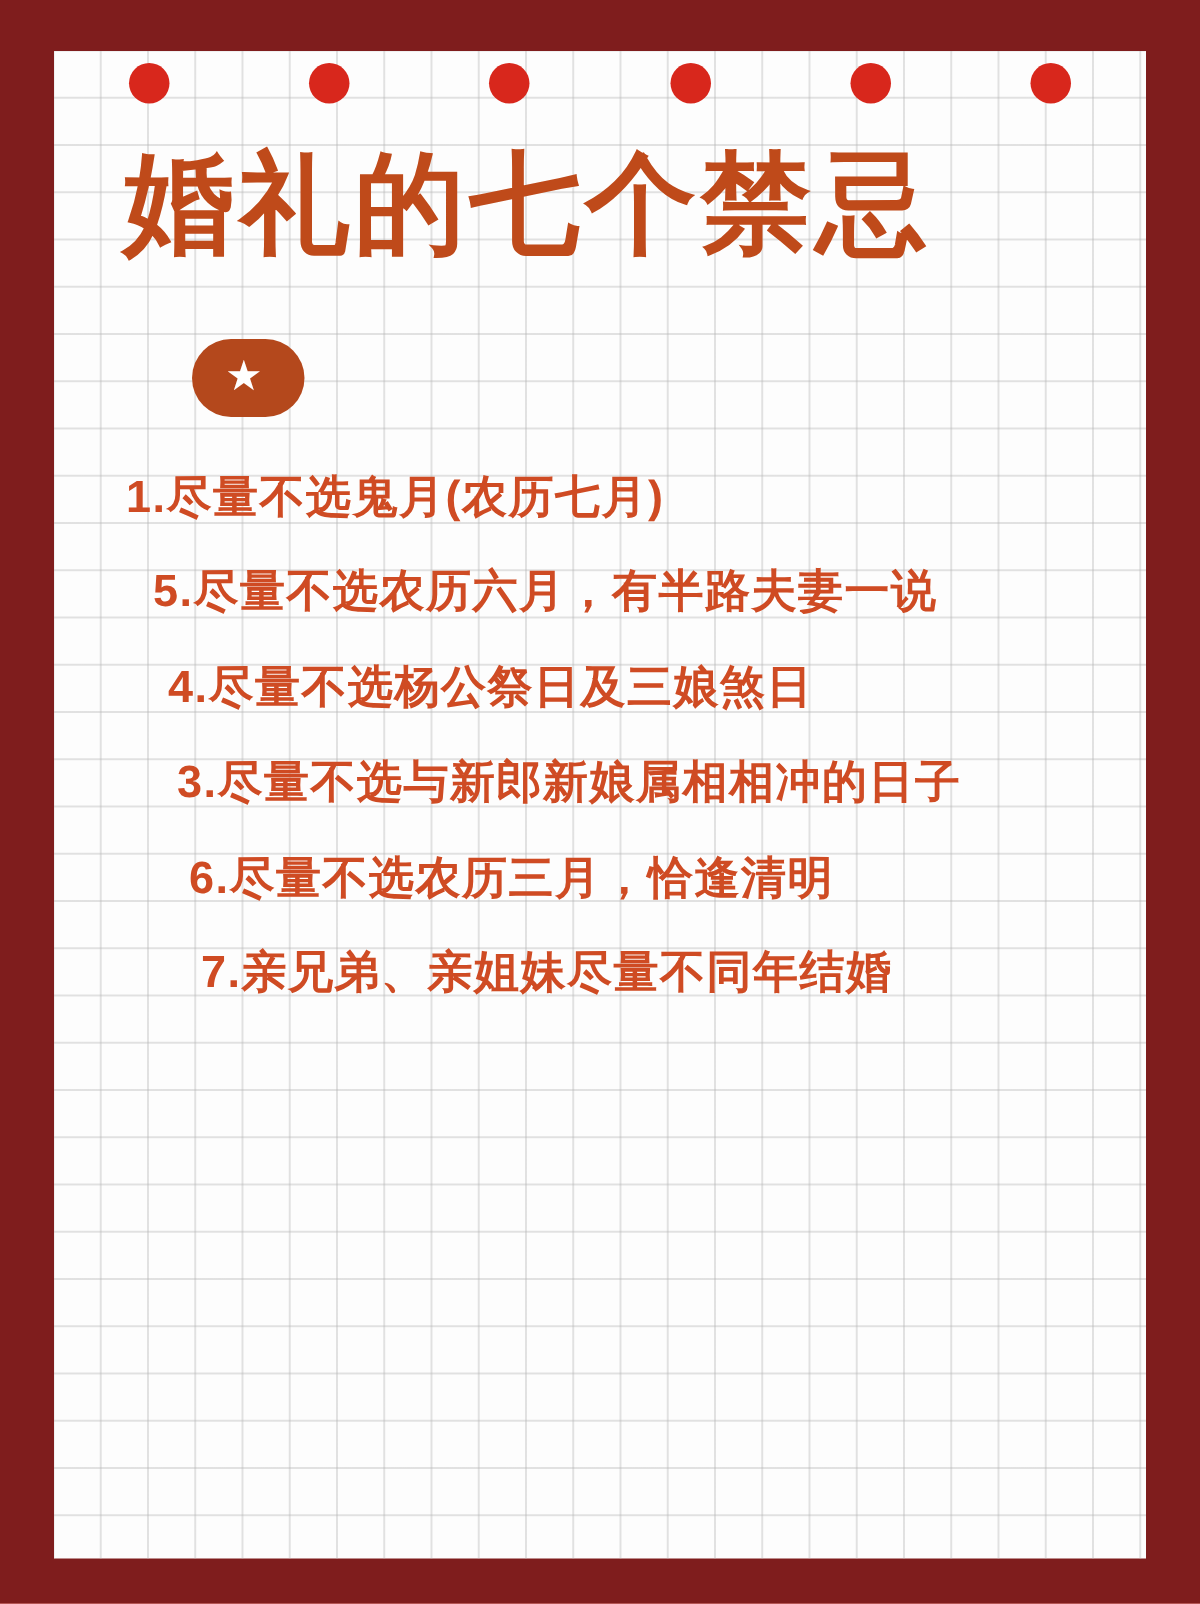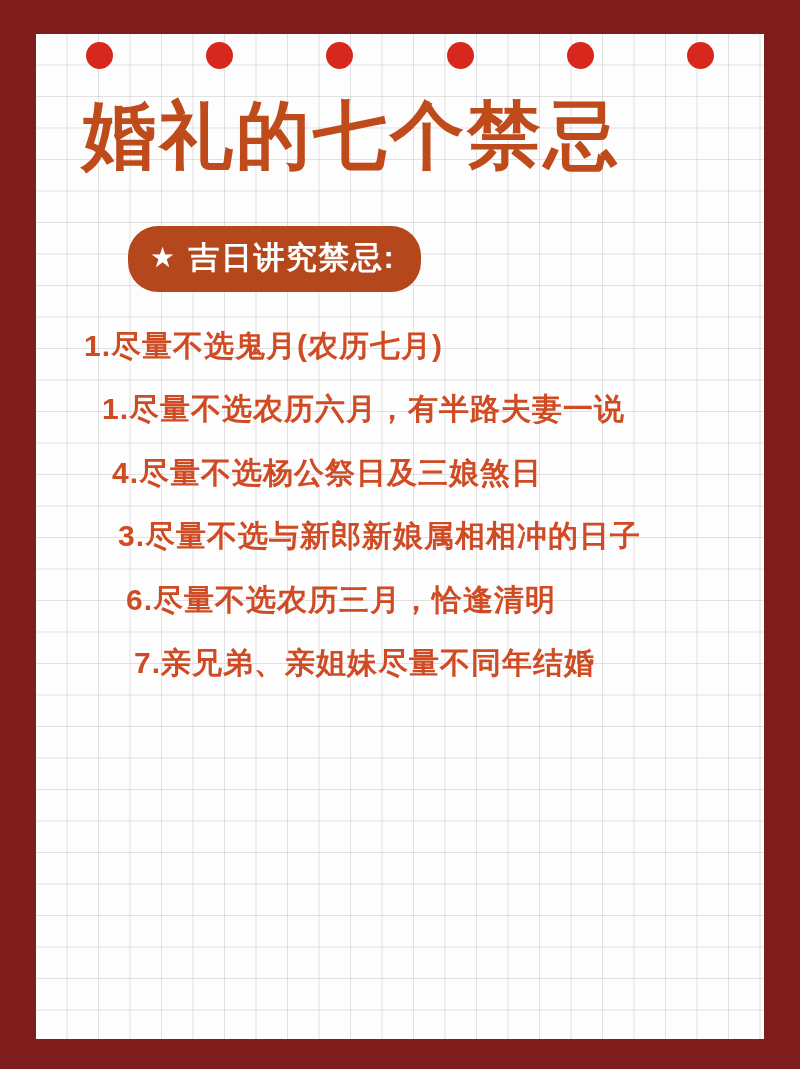--- a/index.html
+++ b/index.html
@@ -133,27 +133,26 @@
       <span class="hole"></span>
     </div>
 
     <div class="content">
 
       <h1 class="title">婚礼的七个禁忌</h1>
 
       <div class="badge-row">
         <div class="badge">
           <span class="star-icon">★</span>
-          <span>吉日讲究禁忌:</span>
         </div>
       </div>
 
       <ul class="list">
         <li>1.尽量不选鬼月(农历七月)</li>
-        <li>1.尽量不选农历六月，有半路夫妻一说</li>
+        <li>5.尽量不选农历六月，有半路夫妻一说</li>
         <li>4.尽量不选杨公祭日及三娘煞日</li>
         <li>3.尽量不选与新郎新娘属相相冲的日子</li>
         <li>6.尽量不选农历三月，恰逢清明</li>
         <li>7.亲兄弟、亲姐妹尽量不同年结婚</li>
       </ul>
 
     </div>
   </div>
 </div>
 

